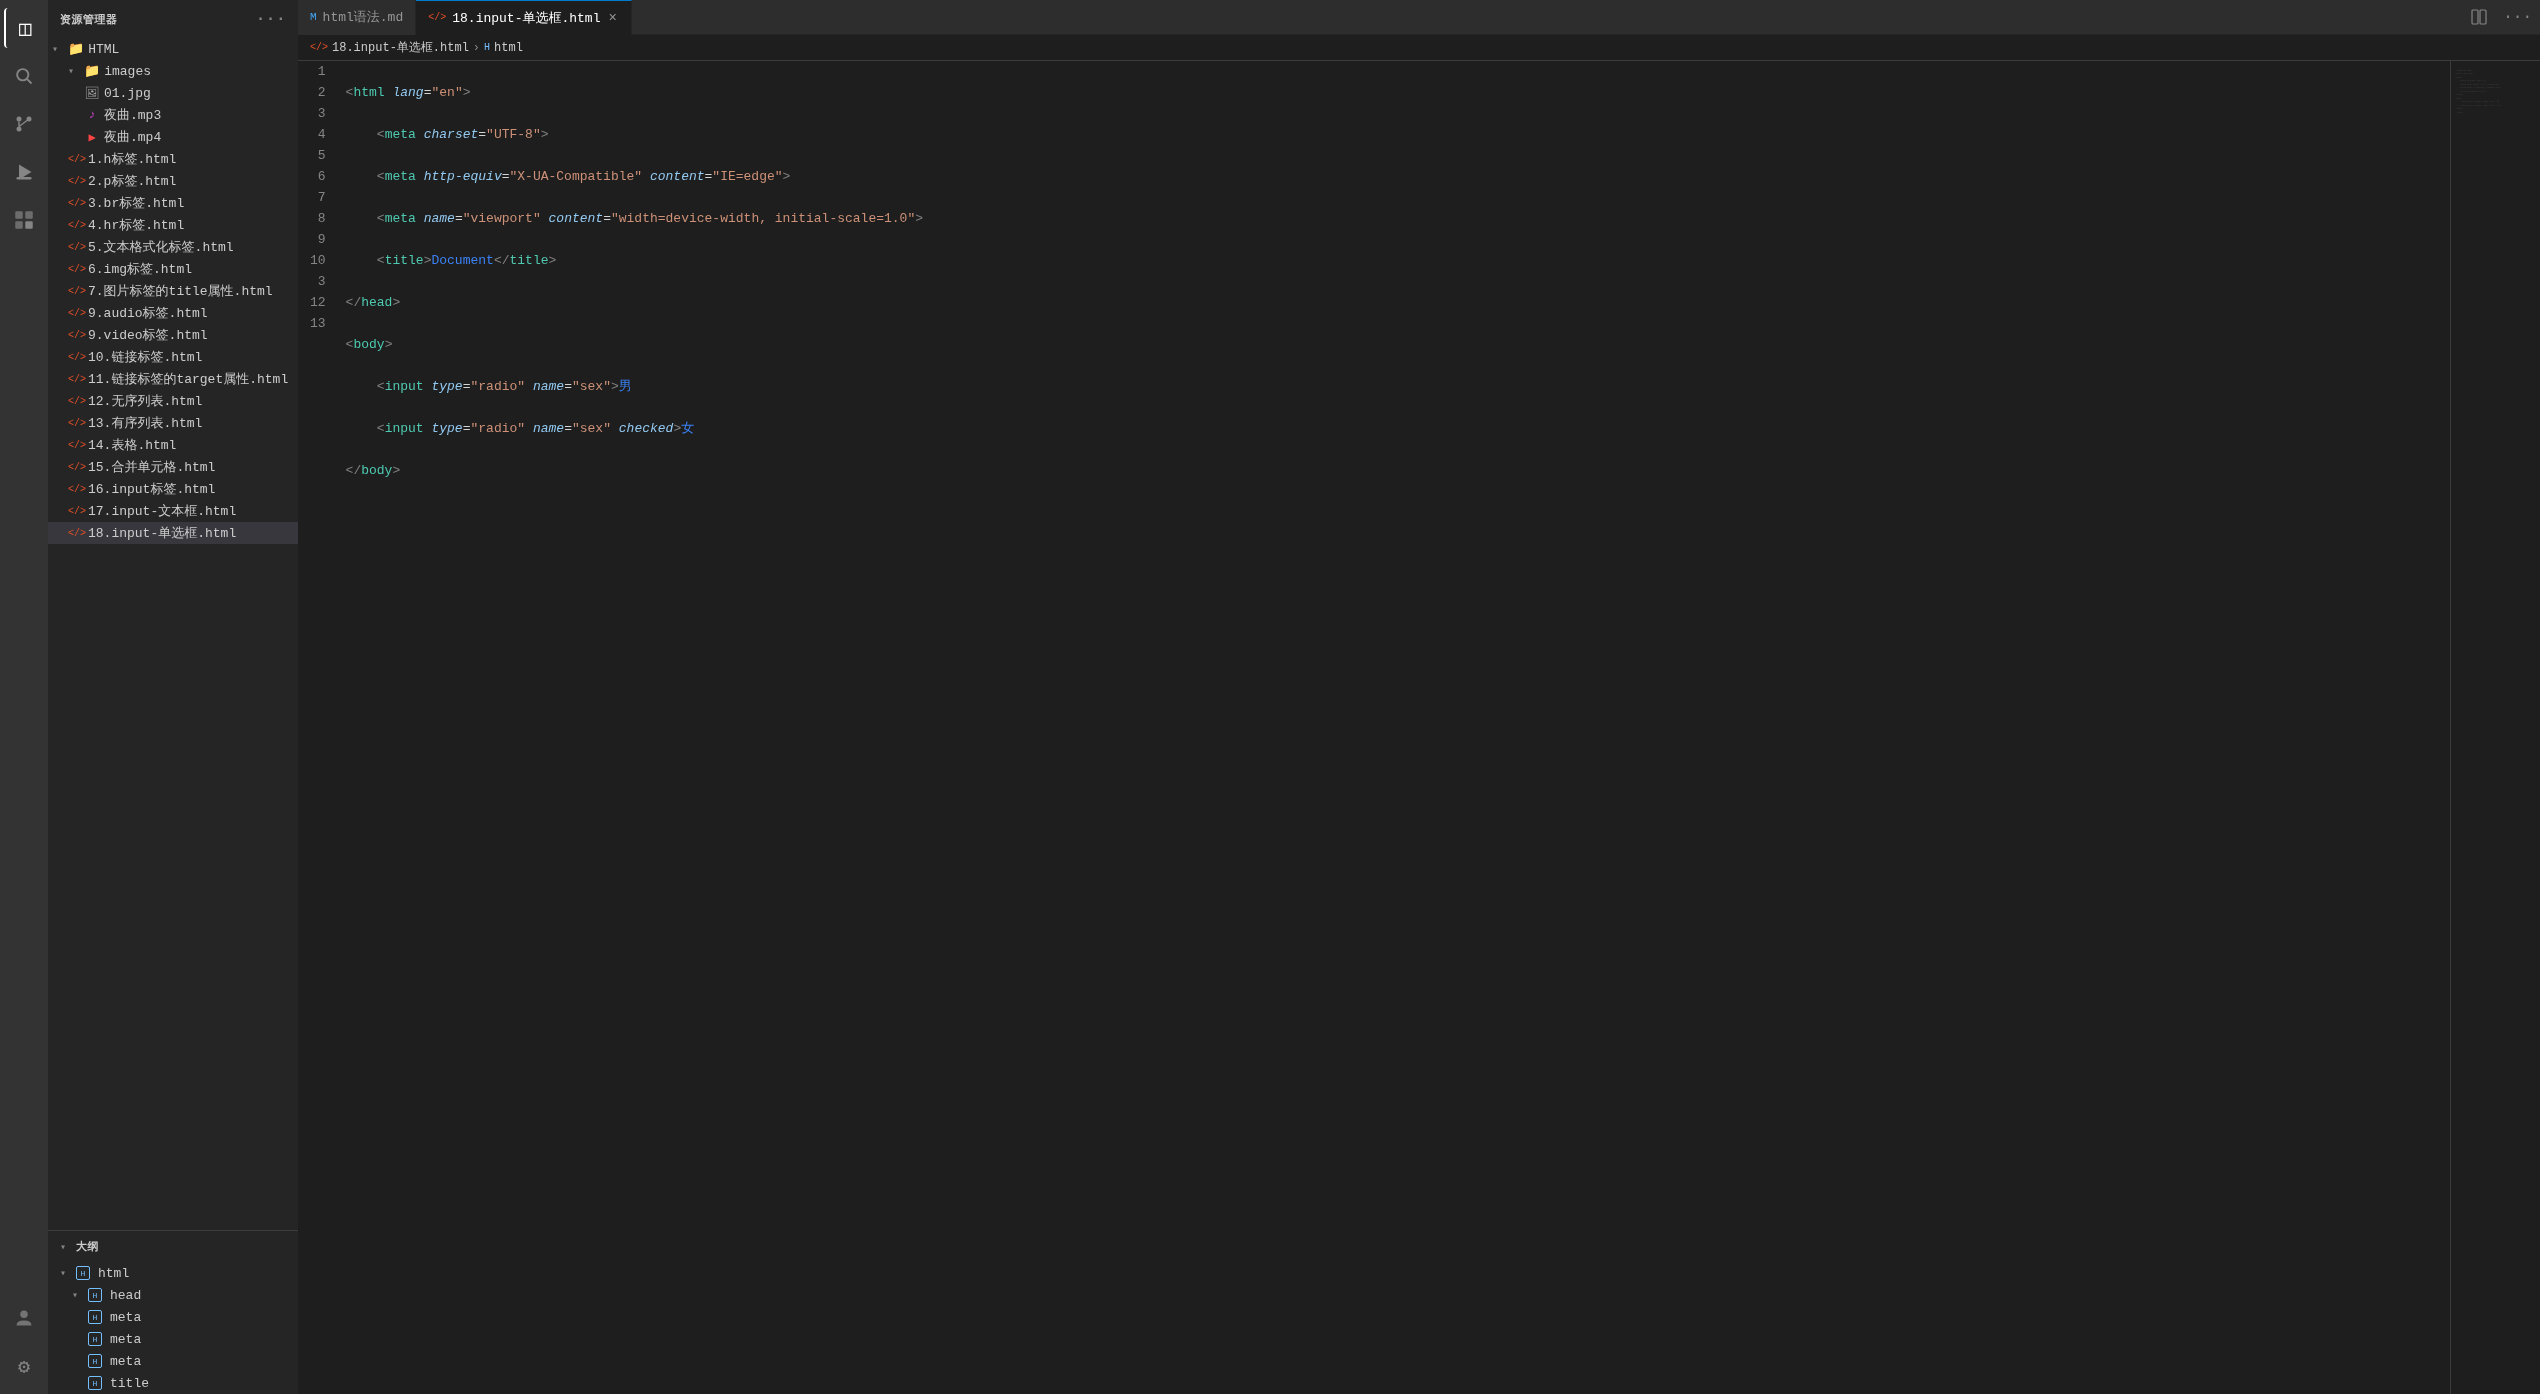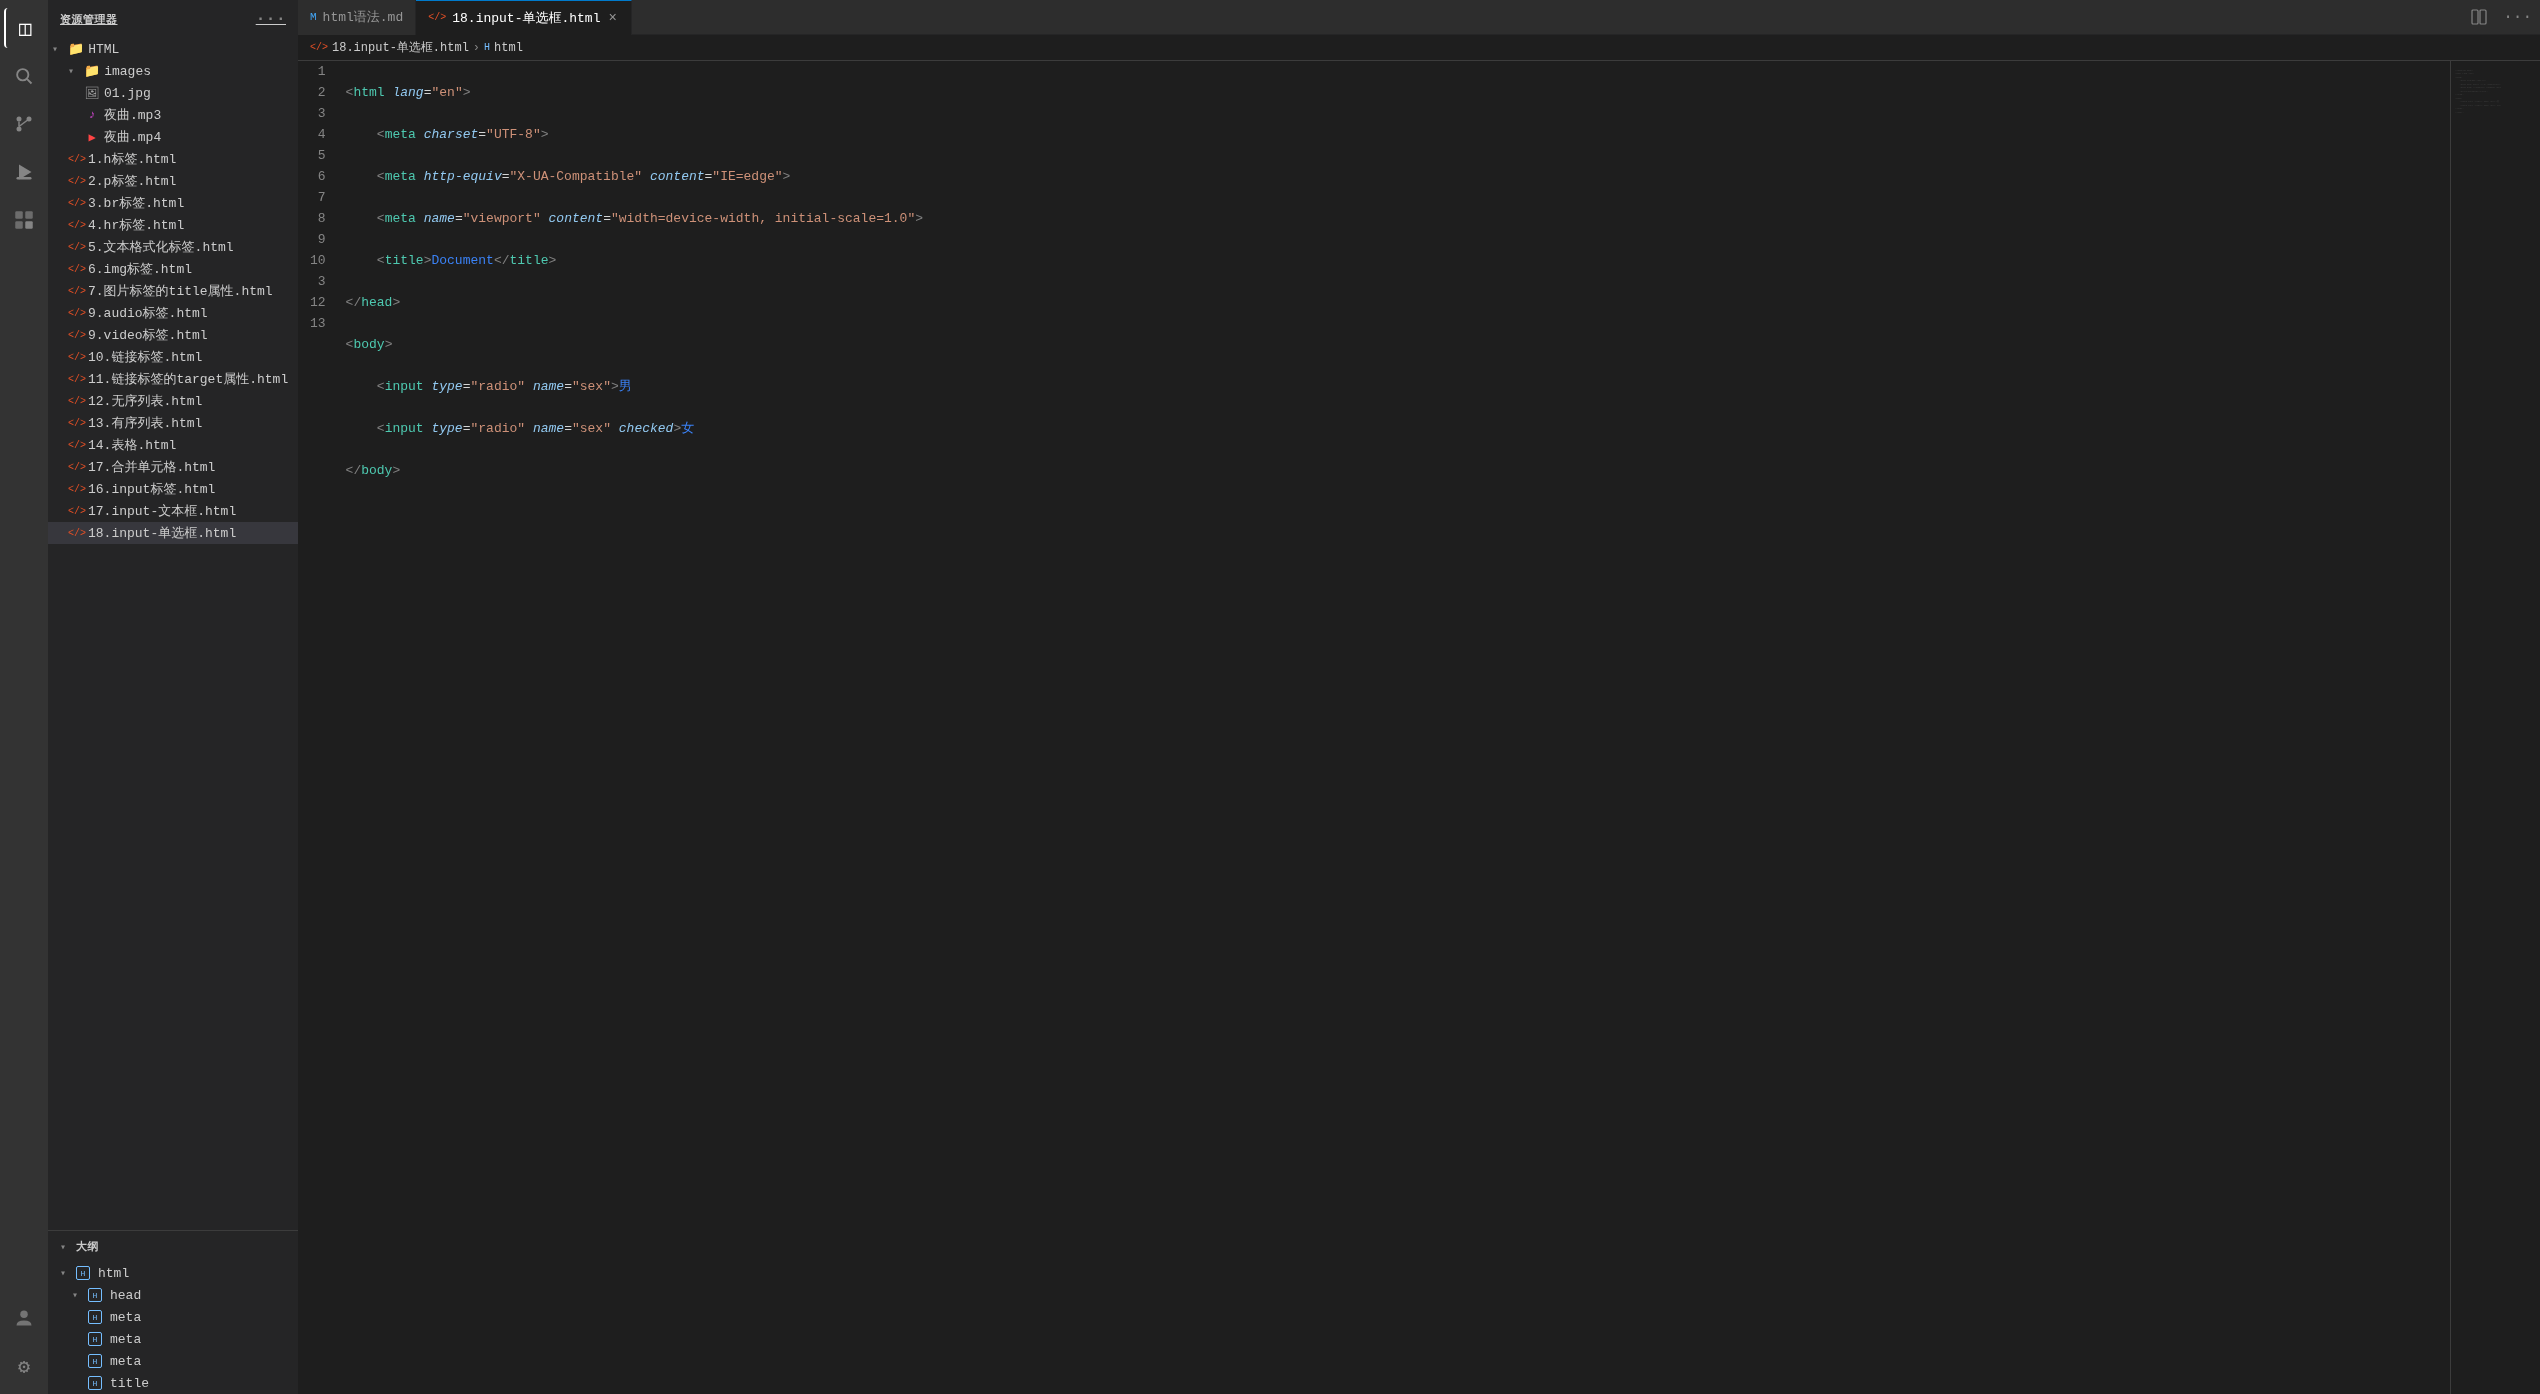--- a/index.html
+++ b/index.html
@@ -57,21 +57,20 @@
     }
     .sidebar-header {
       padding: 10px 12px;
       font-size: 11px;
       font-weight: 700;
       color: #cccccc;
       letter-spacing: 0.5px;
       text-transform: uppercase;
       display: flex;
       align-items: center;
-      text-decoration: underline;
     }
     .sidebar-section {
       flex: 1;
       overflow-y: auto;
     }
     .sidebar-section::-webkit-scrollbar { width: 4px; }
     .sidebar-section::-webkit-scrollbar-thumb { background: #555; }
 
     .tree-item {
       padding: 2px 0 2px 12px;
@@ -375,21 +374,21 @@
     <div class="tree-item" style="padding-left:20px;">
       <span class="file-icon html-icon" style="color:#e34f26;font-size:10px;">&lt;/&gt;</span>
       <span>13.有序列表.html</span>
     </div>
     <div class="tree-item" style="padding-left:20px;">
       <span class="file-icon html-icon" style="color:#e34f26;font-size:10px;">&lt;/&gt;</span>
       <span>14.表格.html</span>
     </div>
     <div class="tree-item" style="padding-left:20px;">
       <span class="file-icon html-icon" style="color:#e34f26;font-size:10px;">&lt;/&gt;</span>
-      <span>17.合并单元格.html</span>
+      <span>15.合并单元格.html</span>
     </div>
     <div class="tree-item" style="padding-left:20px;">
       <span class="file-icon html-icon" style="color:#e34f26;font-size:10px;">&lt;/&gt;</span>
       <span>16.input标签.html</span>
     </div>
     <div class="tree-item" style="padding-left:20px;">
       <span class="file-icon html-icon" style="color:#e34f26;font-size:10px;">&lt;/&gt;</span>
       <span>17.input-文本框.html</span>
     </div>
     <div class="tree-item selected" style="padding-left:20px;">

